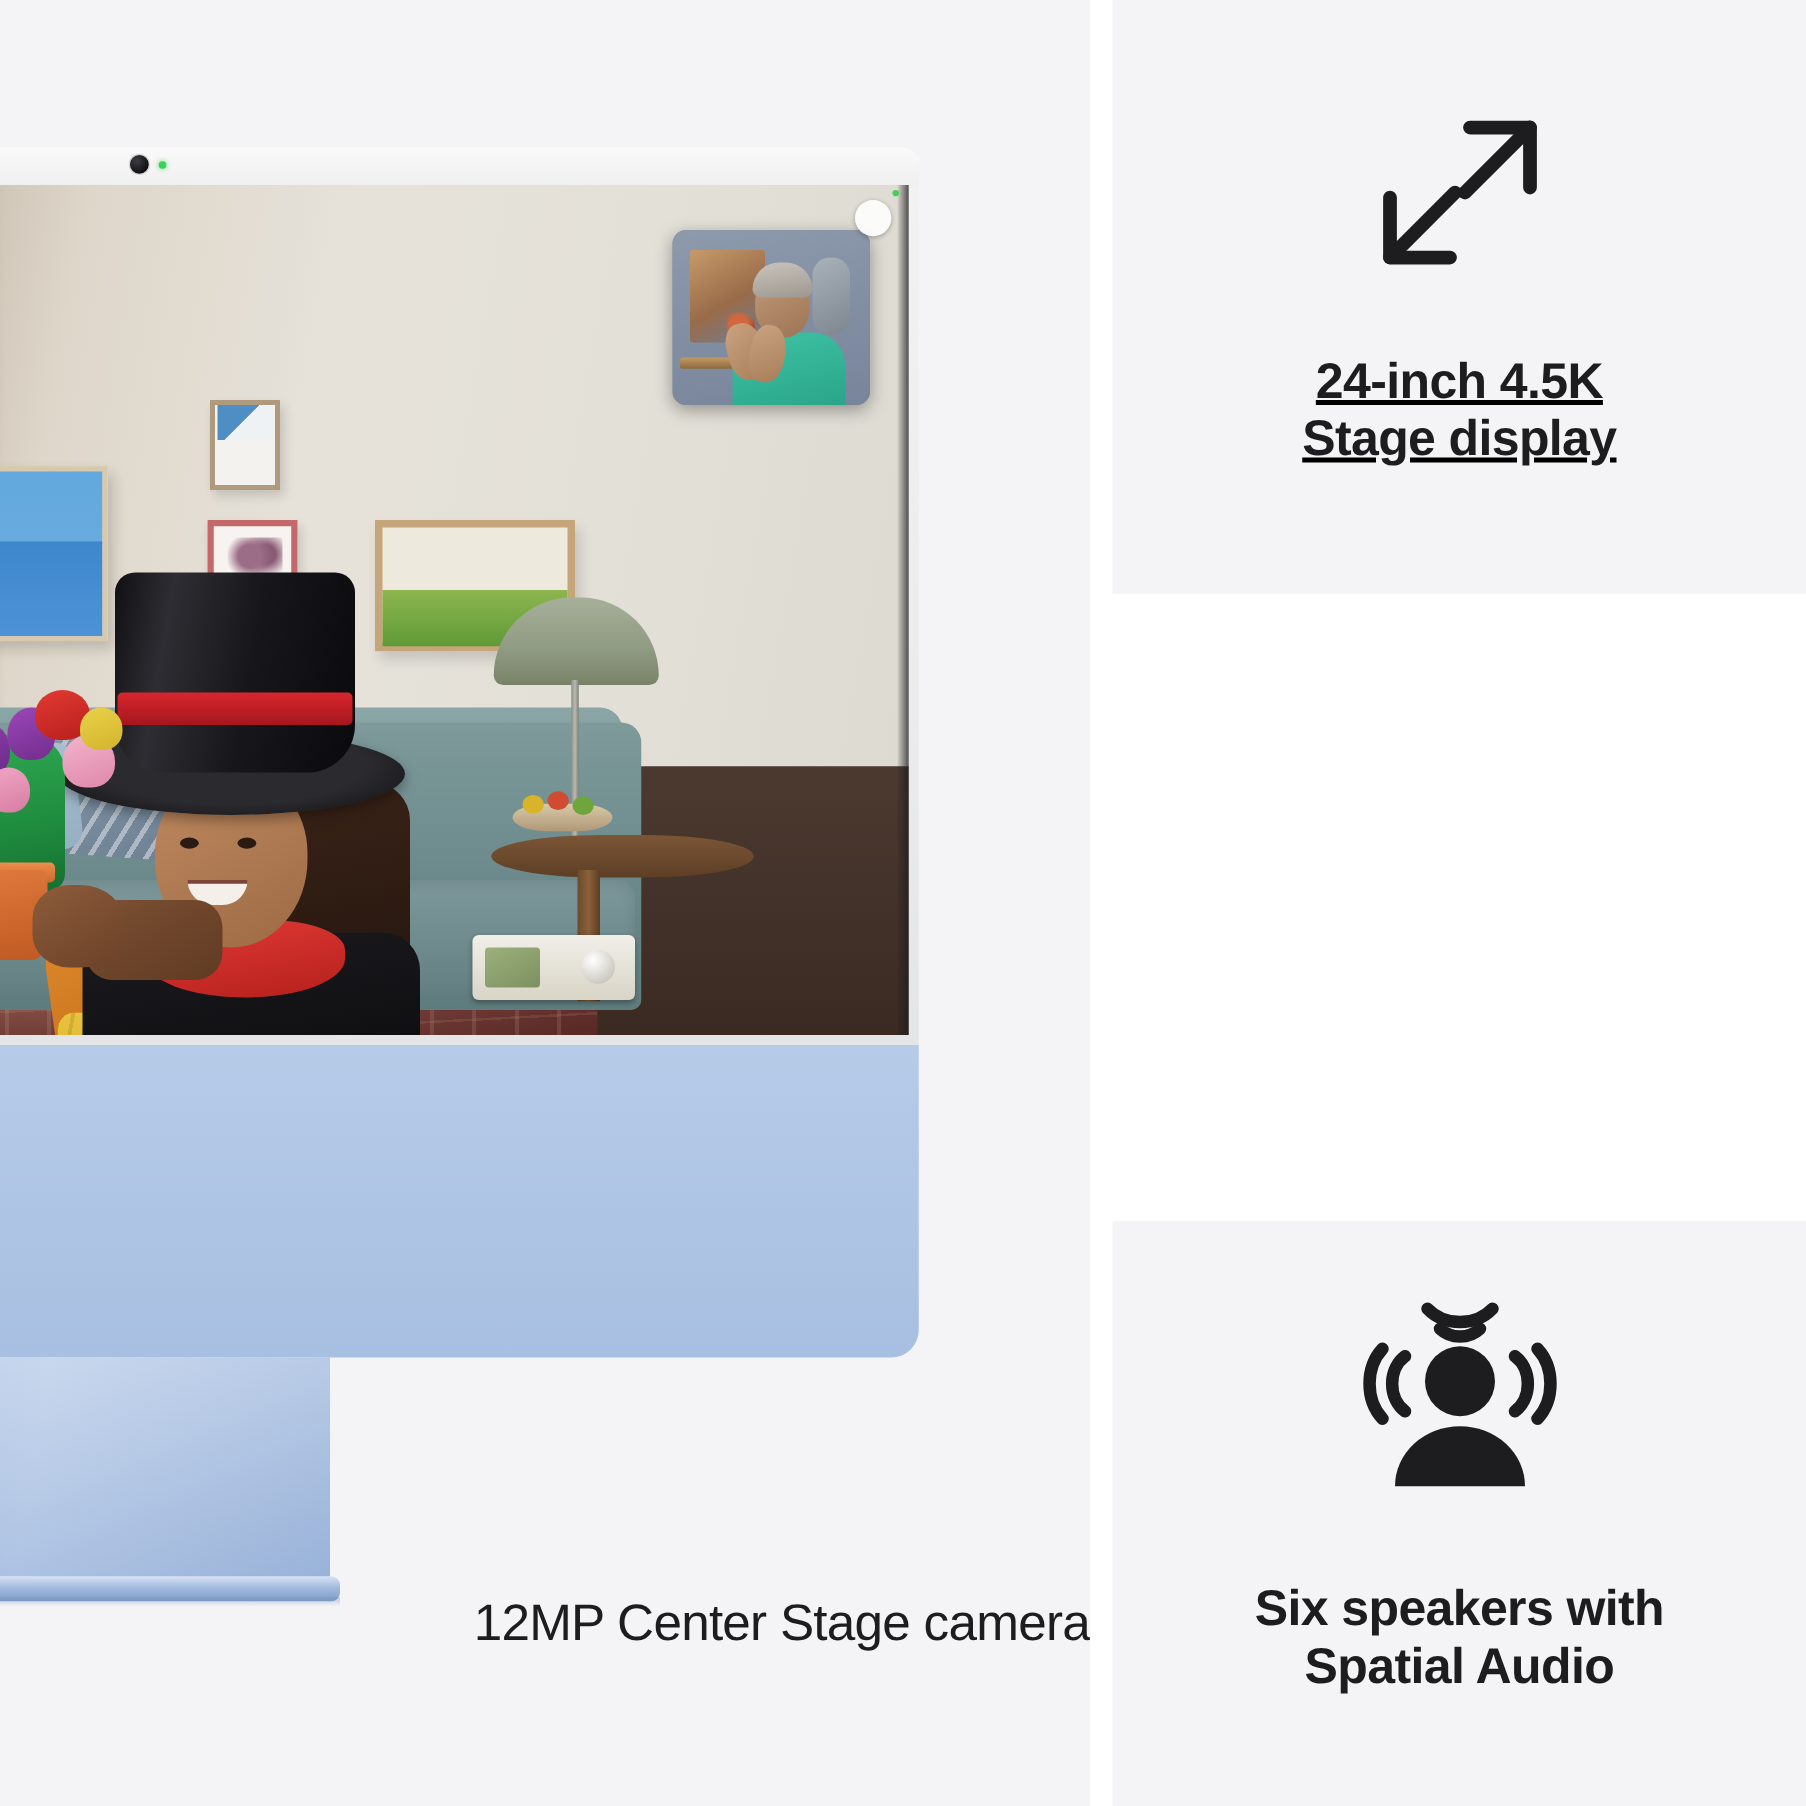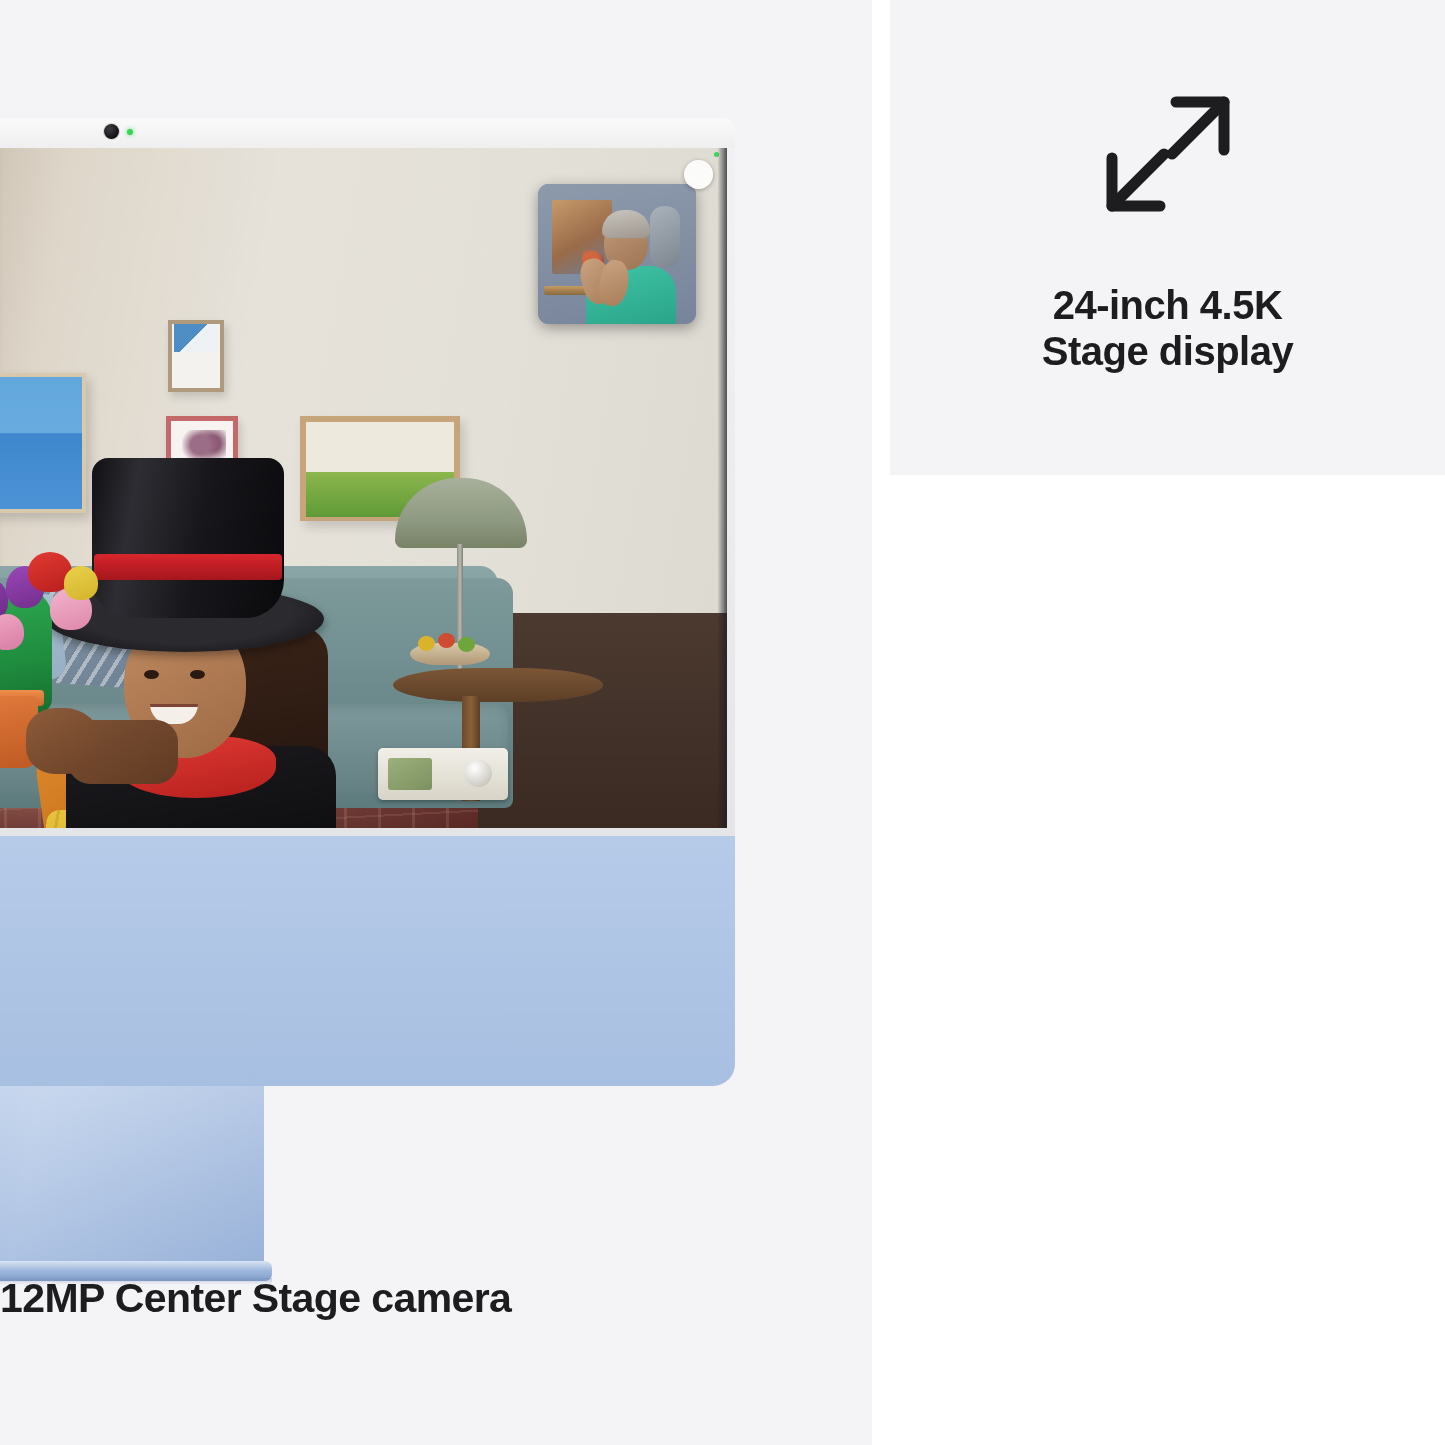--- a/index.html
+++ b/index.html
@@ -373,41 +373,41 @@
     border-radius:3px 7px 7px 3px;
   }
   #imac-foot-shadow{
     position:absolute; left:-10px; top:1160px; width:552px; height:7px;
     background:linear-gradient(180deg,rgba(120,145,185,.45),rgba(244,244,246,0));
   }
 
   
   #camera-caption{
     position:absolute; left:0; top:1276px; width:872px;
-    text-align:left;
-    font-size:41px; font-weight:700; letter-spacing:-.6px;
+    text-align:right;
+    font-size:41px; font-weight:400; letter-spacing:-.6px;
     color:#1d1d1f; line-height:1.1;
   }
 
   
   #card-display{ left:890px; top:0;    width:555px; height:475px; }
   #card-mics{    left:890px; top:490px; width:555px; height:472px; }
   #card-audio{   left:890px; top:977px; width:555px; height:468px; }
 
   .card-inner{
     position:absolute; left:0; right:0;
     display:flex; flex-direction:column; align-items:center;
   }
   .card-icon{ display:flex; align-items:center; justify-content:center; }
   .card-label{
     font-size:40px; font-weight:700; letter-spacing:-.5px;
     color:#1d1d1f; text-align:center; line-height:1.16;
   }
 
-  #card-display .card-inner{ top:88px; }
+  #card-display .card-inner{ top:88px;text-decoration:underline; }
   #card-display .card-icon{ margin-bottom:62px; }
   #card-mics .card-inner{ top:110px; }
   #card-mics .card-icon{ margin-bottom:76px; }
   #card-audio .card-inner{ top:50px; }
   #card-audio .card-icon{ margin-bottom:62px; }
 
   
   #wave{ position:relative; width:104px; height:110px; }
   #wave i{
     position:absolute; width:8px; border-radius:4px; background:#1d1d1f;
@@ -535,14 +535,39 @@
         </svg>
       </div>
       <div class="card-label">
         <div>24-inch 4.5K</div>
         <div>Stage display</div>
       </div>
     </div>
   </div>
 
 
+  <div class="card" id="card-audio">
+    <div class="card-inner">
+      <div class="card-icon">
+        <svg width="160" height="175" viewBox="0 0 160 175" fill="none" stroke="#1d1d1f" stroke-linecap="round">
+
+          <circle cx="80" cy="78" r="28" fill="#1d1d1f" stroke="none"></circle>
+
+          <path d="M28 162 a52 48 0 0 1 104 0 z" fill="#1d1d1f" stroke="none"></path>
+
+          <path d="M64 36 a22 20 0 0 0 32 0" stroke-width="10"></path>
+          <path d="M54 20 a34 30 0 0 0 52 0" stroke-width="10"></path>
+
+          <path d="M36 58 a22 26 0 0 0 0 44" stroke-width="10"></path>
+          <path d="M18 52 a32 38 0 0 0 0 56" stroke-width="10"></path>
+
+          <path d="M124 58 a22 26 0 0 1 0 44" stroke-width="10"></path>
+          <path d="M142 52 a32 38 0 0 1 0 56" stroke-width="10"></path>
+        </svg>
+      </div>
+      <div class="card-label">
+        <div>Six speakers with</div>
+        <div>Spatial Audio</div>
+      </div>
+    </div>
+  </div>
 
 </div>
 
 </body></html>

